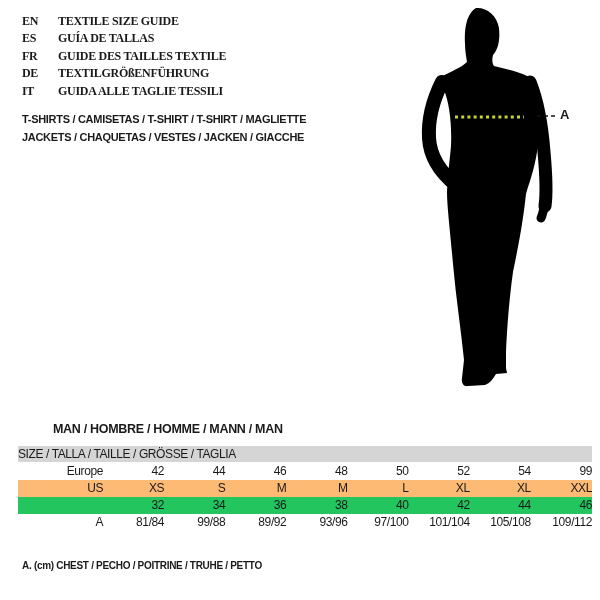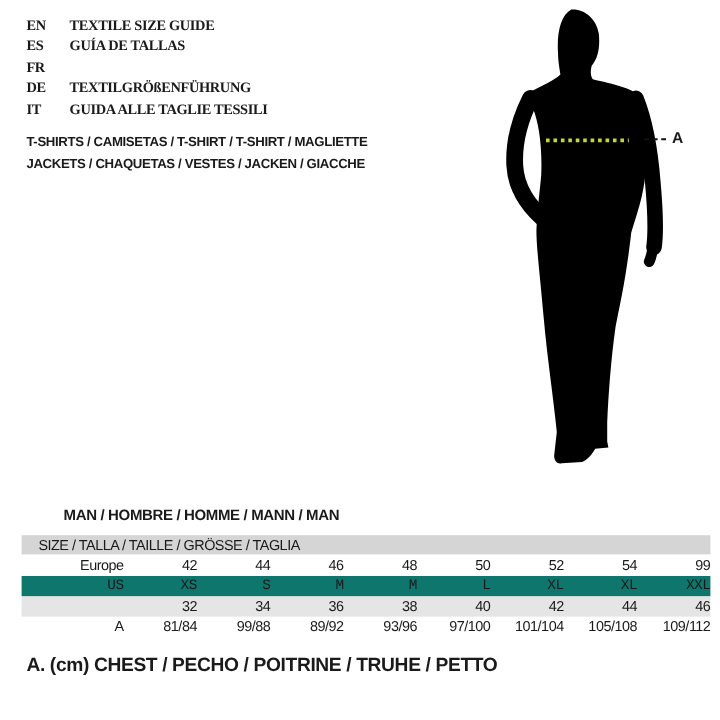--- a/index.html
+++ b/index.html
@@ -25,48 +25,49 @@
   
   .figure-wrap { position:absolute; left:400px; top:0; width:200px; height:400px; }
   .figure-wrap svg { display:block; }
   .measure-label { position:absolute; left:160px; top:107px; font-size:13px; font-weight:bold; letter-spacing:0; }
 
   
   .section-title { position:absolute; left:22px; top:422px; font-size:12.5px; font-weight:bold; white-space:nowrap;padding-left:31px; }
 
   
   .size-table { position:absolute; left:18px; top:446px; width:574px; font-size:12px; letter-spacing:-0.4px; }
-  .t-header { height:16px; line-height:16px; background:#d5d5d5; padding-left:14px; margin-bottom:1px; white-space:nowrap; }
+  .t-header { height:16px; line-height:16px; background:#d5d5d5; padding-left:0; margin-bottom:1px; white-space:nowrap; }
   .t-row { display:grid; grid-template-columns:85px repeat(8, 1fr); height:17px; line-height:17px; }
   .t-row .lbl { padding-left:5px; text-align:right; }
   .t-row .val { text-align:right; }
   .row-eu { background:#ffffff; }
-  .row-us { background:#0f766e;font-family:Liberation Mono, monospace; }
-  .row-num { background:#e5e5e5; }
+  .row-us { background:#fdba74; }
+  .row-num { background:#22c55e; }
   .row-a { background:#ffffff; }
 
   
-  .caption { position:absolute; left:22px; top:546px; font-size:16px; font-weight:bold; white-space:nowrap; }
+  .caption { position:absolute; left:22px; top:560px; font-size:10px; font-weight:bold; white-space:nowrap; }
 </style>
 </head>
 <body>
 
 <div class="stage">
 
   <div class="lang-block">
     <div class="lang-row">
       <span class="lang-code">EN</span>
       <span class="lang-label">TEXTILE SIZE GUIDE</span>
     </div>
     <div class="lang-row">
       <span class="lang-code">ES</span>
       <span class="lang-label">GUÍA DE TALLAS</span>
     </div>
     <div class="lang-row">
       <span class="lang-code">FR</span>
+      <span class="lang-label">GUIDE DES TAILLES TEXTILE</span>
     </div>
     <div class="lang-row">
       <span class="lang-code">DE</span>
       <span class="lang-label">TEXTILGRÖßENFÜHRUNG</span>
     </div>
     <div class="lang-row">
       <span class="lang-code">IT</span>
       <span class="lang-label">GUIDA ALLE TAGLIE TESSILI</span>
     </div>
   </div>

